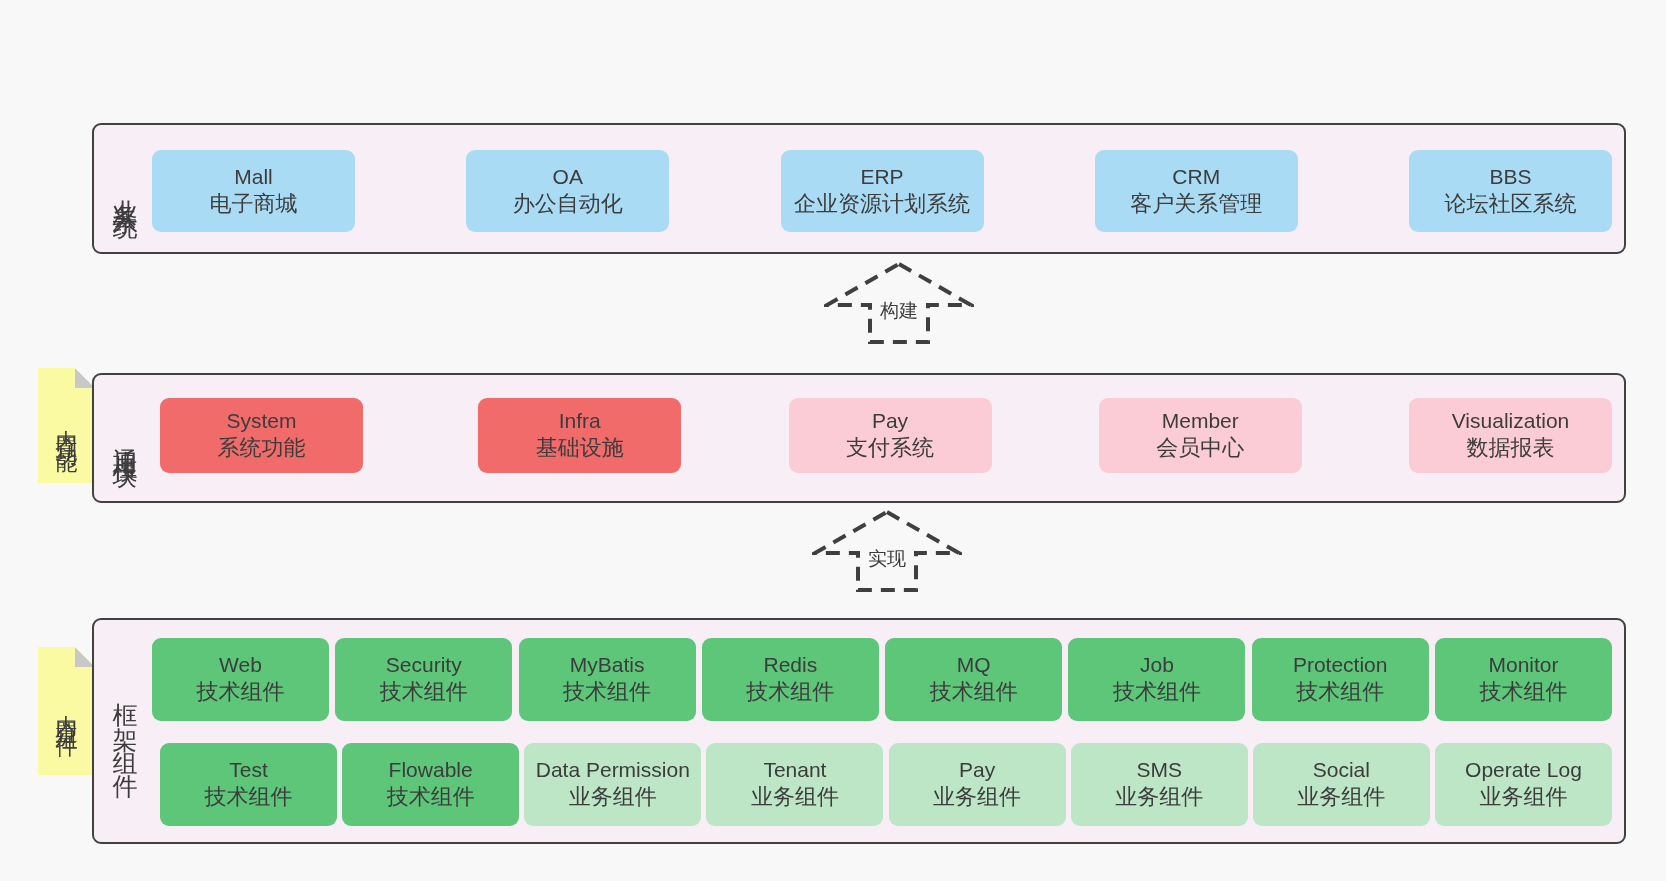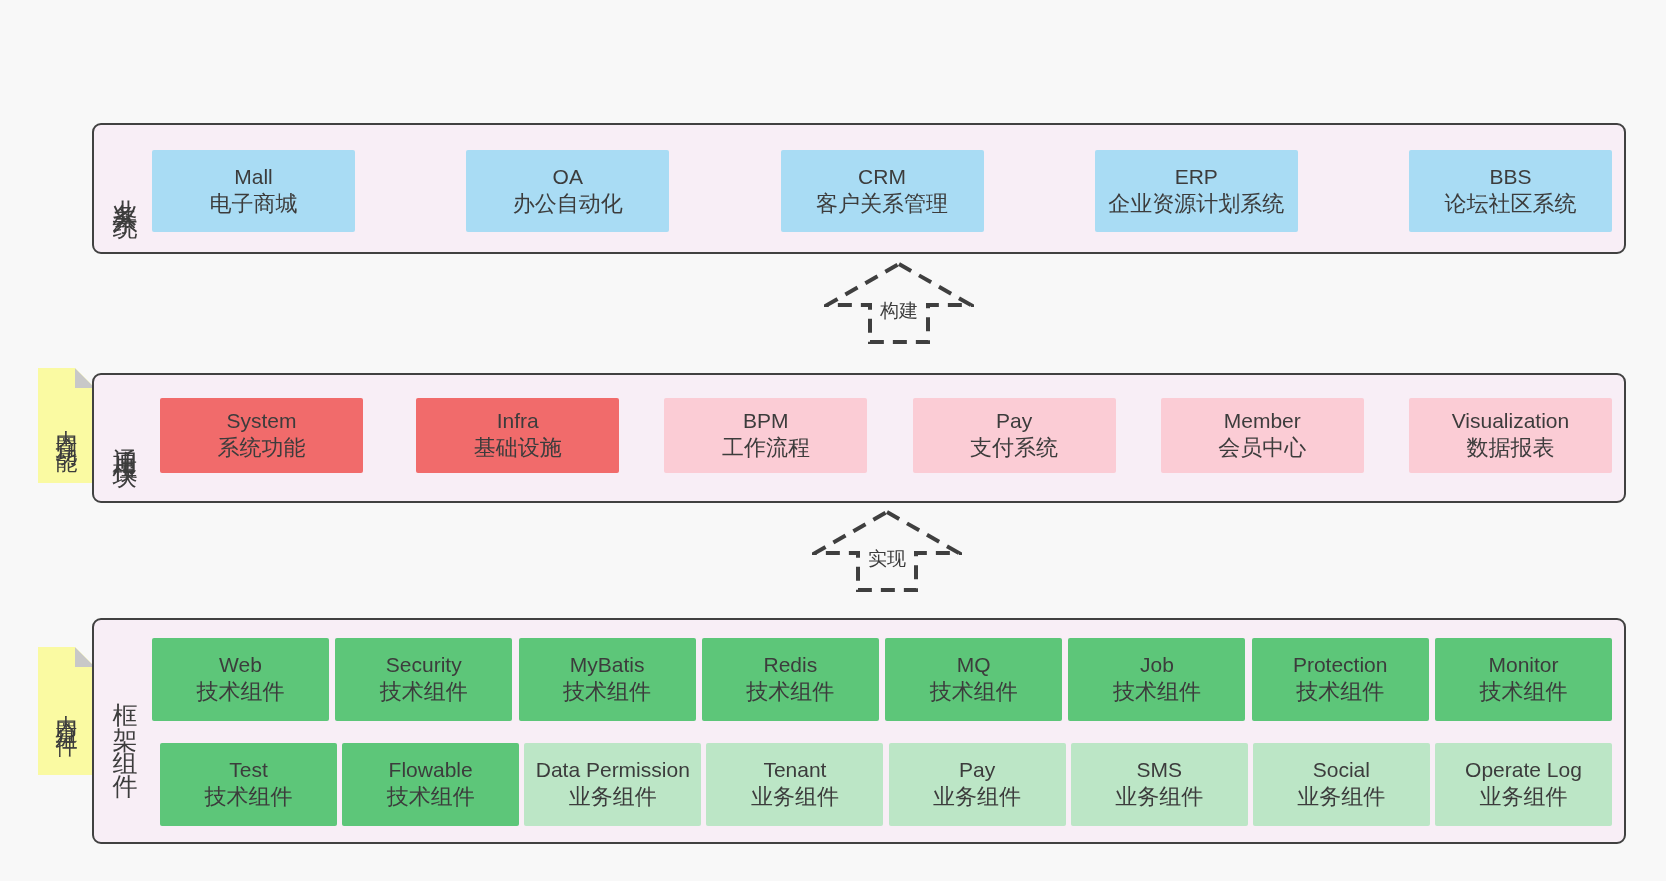--- a/index.html
+++ b/index.html
@@ -27,21 +27,21 @@
     font-size:25px;letter-spacing:5px;line-height:1;white-space:nowrap;
   }
   #panel-components .side-label span{letter-spacing:24px;}
 
   
   .row{
     position:absolute;left:58px;right:12px;
     display:flex;justify-content:space-between;
   }
   .box{
-    box-sizing:border-box;border-radius:2px;
+    box-sizing:border-box;border-radius:9px;
     display:flex;flex-direction:column;align-items:center;justify-content:center;
     text-align:center;padding:2px 4px;
   }
   .box .name{font-size:21px;line-height:1.18;}
   .box .desc{font-size:22px;line-height:1.25;}
   .w6{width:203px;}
   .w8{width:177px;}
   .row-top{top:25px;}   .row-top .box{height:82px;}
   .row-mid{top:23px;}   .row-mid .box{height:75px;}
   .row-c1{top:18px;}    .row-c1 .box{height:83px;}
@@ -102,26 +102,26 @@
   <div class="row row-top">
     <div class="box blue w6">
       <span class="name">Mall</span>
       <span class="desc">电子商城</span>
     </div>
     <div class="box blue w6">
       <span class="name">OA</span>
       <span class="desc">办公自动化</span>
     </div>
     <div class="box blue w6">
+      <span class="name">ERP</span>
+      <span class="desc">企业资源计划系统</span>
+    </div>
+    <div class="box blue w6">
       <span class="name">CRM</span>
       <span class="desc">客户关系管理</span>
-    </div>
-    <div class="box blue w6">
-      <span class="name">ERP</span>
-      <span class="desc">企业资源计划系统</span>
     </div>
     <div class="box blue w6">
       <span class="name">BBS</span>
       <span class="desc">论坛社区系统</span>
     </div>
   </div>
 </div>
 
 <div class="up-arrow" id="arrow-build">
   <svg viewBox="0 0 150 84">
@@ -137,24 +137,20 @@
   <div class="row row-mid">
     <div class="box red w6">
       <span class="name">System</span>
       <span class="desc">系统功能</span>
     </div>
     <div class="box red w6">
       <span class="name">Infra</span>
       <span class="desc">基础设施</span>
     </div>
     <div class="box pink w6">
-      <span class="name">BPM</span>
-      <span class="desc">工作流程</span>
-    </div>
-    <div class="box pink w6">
       <span class="name">Pay</span>
       <span class="desc">支付系统</span>
     </div>
     <div class="box pink w6">
       <span class="name">Member</span>
       <span class="desc">会员中心</span>
     </div>
     <div class="box pink w6">
       <span class="name">Visualization</span>
       <span class="desc">数据报表</span>

